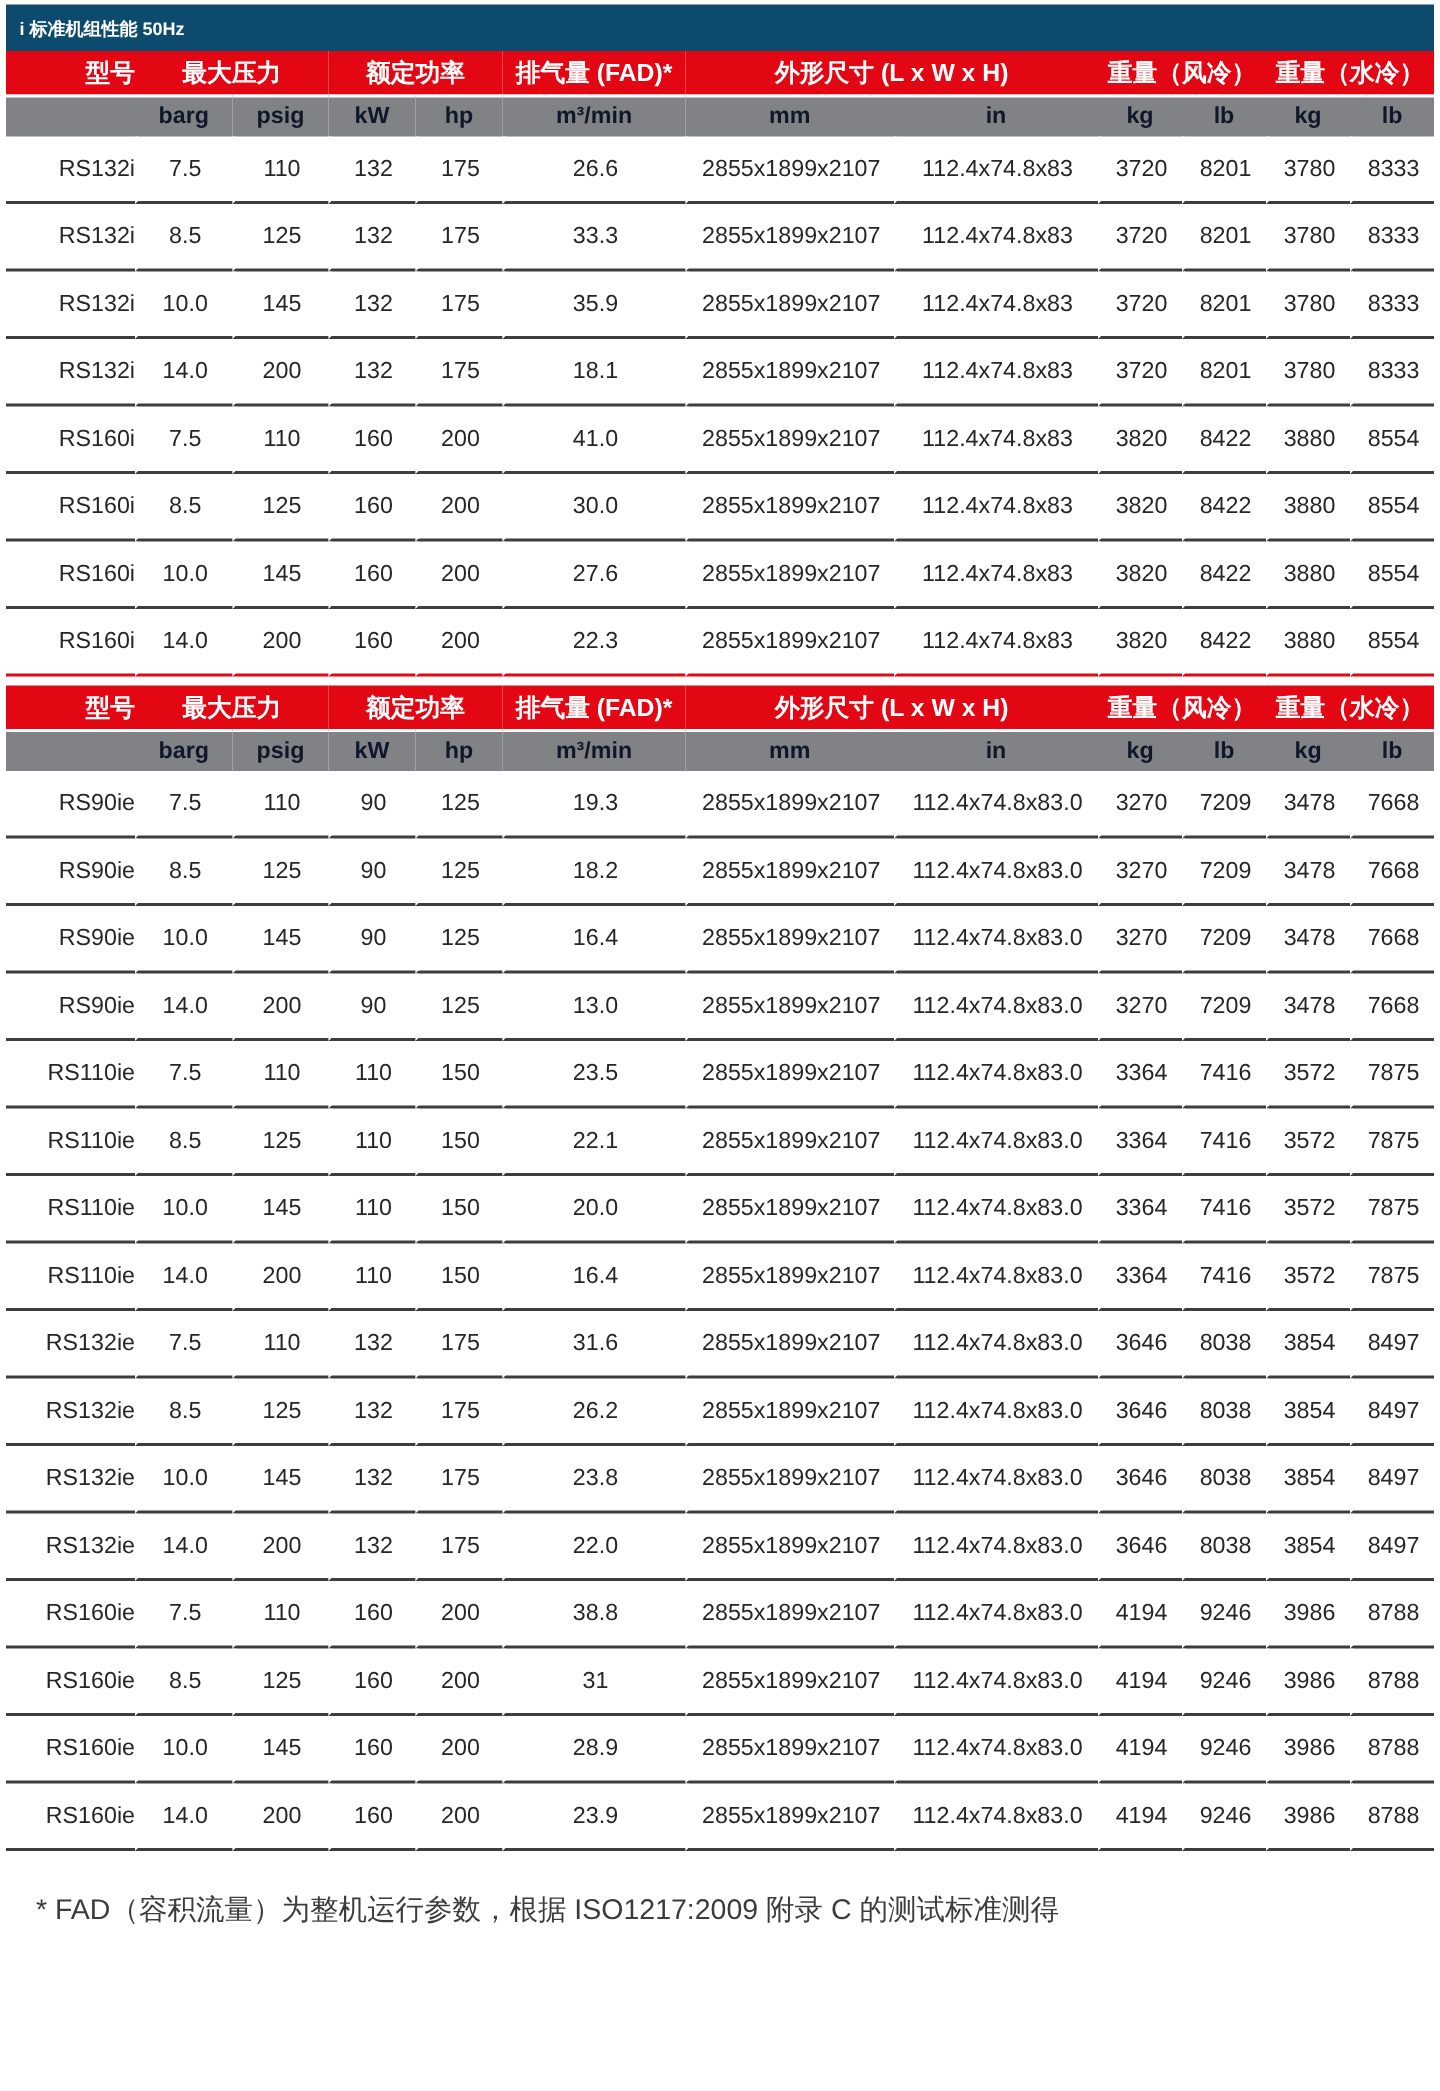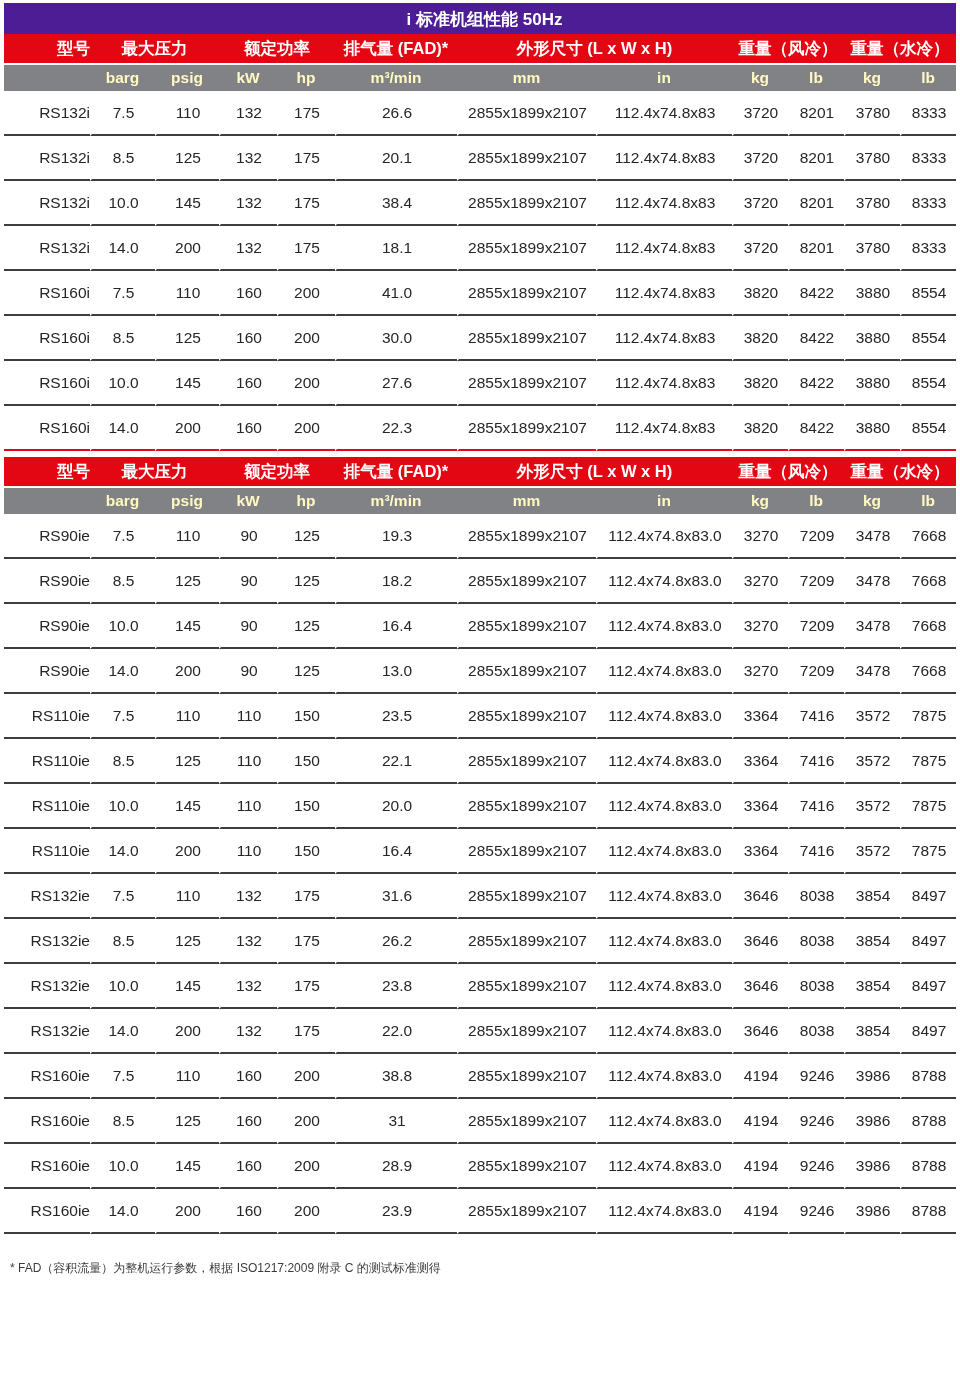--- a/index.html
+++ b/index.html
@@ -25,42 +25,42 @@
   col.c-hp    { width: 58px; }
   col.c-fad   { width: 122px; }
   col.c-mm    { width: 139px; }
   col.c-in    { width: 136px; }
   col.c-kg1   { width: 56px; }
   col.c-lb1   { width: 56px; }
   col.c-kg2   { width: 56px; }
   col.c-lb2   { width: 56px; }
 
   tr.title-row th {
-    background: #4c1d95;
+    background: #0c4a6e;
     color: #ffffff;
-    text-align: center;
-    font-size: 17px;
+    text-align: left;
+    font-size: 12px;
     font-weight: bold;
     height: 31px;
     padding: 2px 0 0 9px;
   }
   tr.group-row th {
     background: #e30613;
     color: #ffffff;
     font-size: 16.5px;
     font-weight: bold;
     text-align: center;
     height: 29px;
     padding: 0;
     white-space: nowrap;
   }
   tr.group-row th.model-h { text-align: right; padding-left: 9px; }
   tr.unit-row th {
     background: #808285;
-    color: #fef9c3;
+    color: #0f172a;
     font-size: 15.5px;
     font-weight: bold;
     text-align: center;
     height: 28px;
     border-top: 2px solid #ffffff;
     padding: 0;
   }
   tbody td {
     height: 45px;
     text-align: center;
@@ -68,22 +68,22 @@
     color: #262626;
     border-bottom: 2px solid #3d3d3c;
     padding: 0;
     white-space: nowrap;
   }
   tbody td + td { border-left: 2px solid #ffffff; }
   tbody td.model { text-align: right; padding-left: 9px; }
   table.t1 tbody tr:last-child td { border-bottom-color: #e30613; }
   table.t2 { margin-top: 6px; }
   .footnote {
-    margin: 26px 0 0 6px;
-    font-size: 12px;
+    margin: 26px 0 0 20px;
+    font-size: 19px;
     color: #3c3c3c;
   }
 </style>
 </head>
 <body>
 
 <div class="page">
 
   <table class="spec t1">
     <colgroup>
@@ -142,35 +142,35 @@
           <td>8201</td>
           <td>3780</td>
           <td>8333</td>
         </tr>
         <tr>
           <td class="model">RS132i</td>
           <td>8.5</td>
           <td>125</td>
           <td>132</td>
           <td>175</td>
-          <td>20.1</td>
+          <td>33.3</td>
           <td>2855x1899x2107</td>
           <td>112.4x74.8x83</td>
           <td>3720</td>
           <td>8201</td>
           <td>3780</td>
           <td>8333</td>
         </tr>
         <tr>
           <td class="model">RS132i</td>
           <td>10.0</td>
           <td>145</td>
           <td>132</td>
           <td>175</td>
-          <td>38.4</td>
+          <td>35.9</td>
           <td>2855x1899x2107</td>
           <td>112.4x74.8x83</td>
           <td>3720</td>
           <td>8201</td>
           <td>3780</td>
           <td>8333</td>
         </tr>
         <tr>
           <td class="model">RS132i</td>
           <td>14.0</td>

